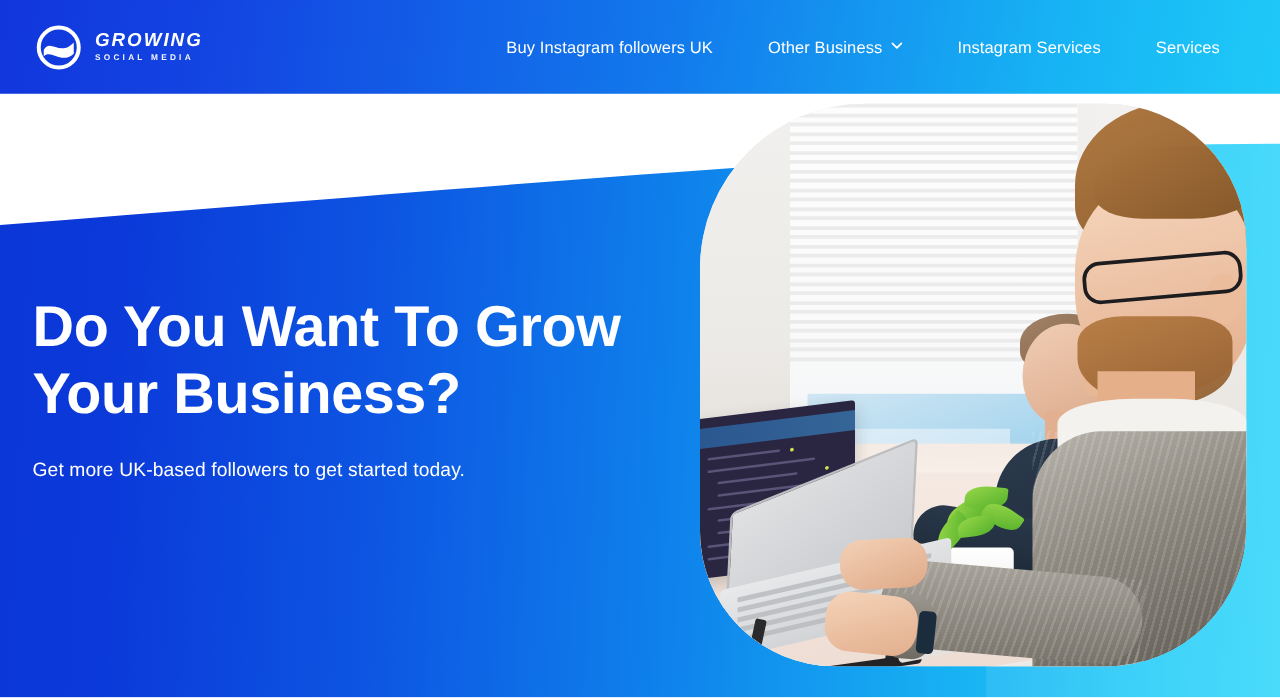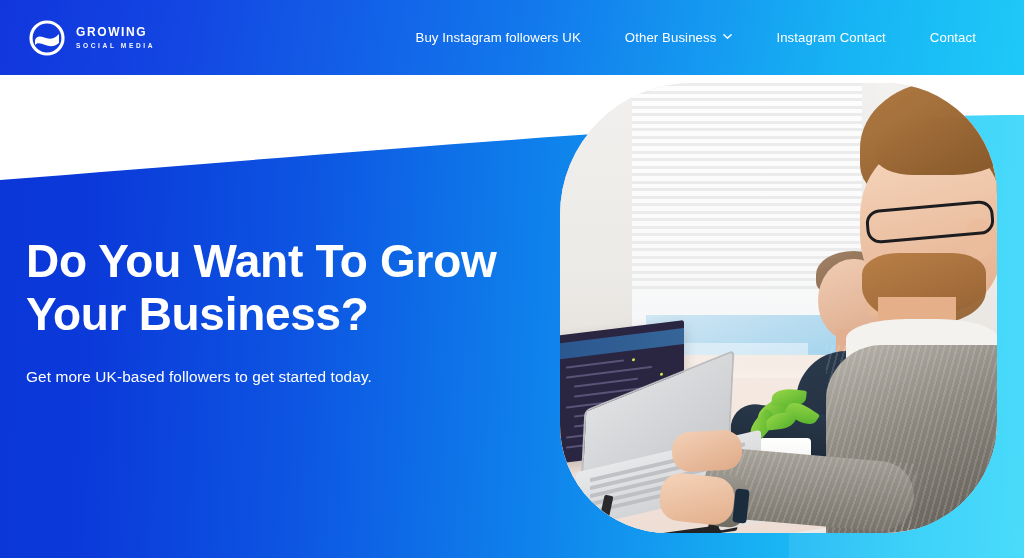--- a/index.html
+++ b/index.html
@@ -14,21 +14,21 @@
   #header {
     position:absolute; left:0; top:0; width:1024px; height:75px;
     background:linear-gradient(100deg,#1136dd 0%,#1346e2 18%,#1279ec 52%,#17b3f4 82%,#1ec9f8 100%);
     display:flex; align-items:center; z-index:40;
   }
   #brand { display:flex; align-items:center; margin-left:28px; gap:10px; }
   #logo-mark { width:38px; height:38px; position:relative; flex:none; }
   #logo-mark svg { display:block; }
   #brand-text { display:flex; flex-direction:column; justify-content:center; }
   #brand-name {
-    color:#fff; font-size:12px; font-weight:bold; letter-spacing:1.6px; line-height:1.05;
+    color:#fff; font-size:15px; font-weight:bold; letter-spacing:1.6px; line-height:1.05;font-style:italic;
   }
   #brand-sub {
     color:#ffffff; font-size:6.6px; font-weight:bold; letter-spacing:2.6px;
     line-height:1.1; margin-top:3px; opacity:.95;
   }
 
   #nav { display:flex; align-items:center; margin-left:auto; margin-right:26px; gap:0; }
   .nav-link {
     color:#ffffff; font-size:13.2px; letter-spacing:.1px;
     padding:0 22px; white-space:nowrap; display:flex; gap:7px;
@@ -361,24 +361,24 @@
       </a>
       <a class="nav-link">
         <span>Other Business</span>
         <span class="chevron">
           <svg width="9" height="9" viewBox="0 0 10 10">
               <path d="M1 3 L5 7 L9 3" fill="none" stroke="#ffffff" stroke-width="1.6" stroke-linecap="round" stroke-linejoin="round"></path>
             </svg>
         </span>
       </a>
       <a class="nav-link">
-        <span>Instagram Contact</span>
+        <span>Instagram Services</span>
       </a>
       <a class="nav-link">
-        <span>Contact</span>
+        <span>Services</span>
       </a>
     </nav>
   </div>
 
   <div id="hero">
 
     <div id="hero-bg"></div>
     <div id="hero-band"></div>
 
     <svg id="hero-white" viewBox="0 0 1024 200" preserveAspectRatio="none">

